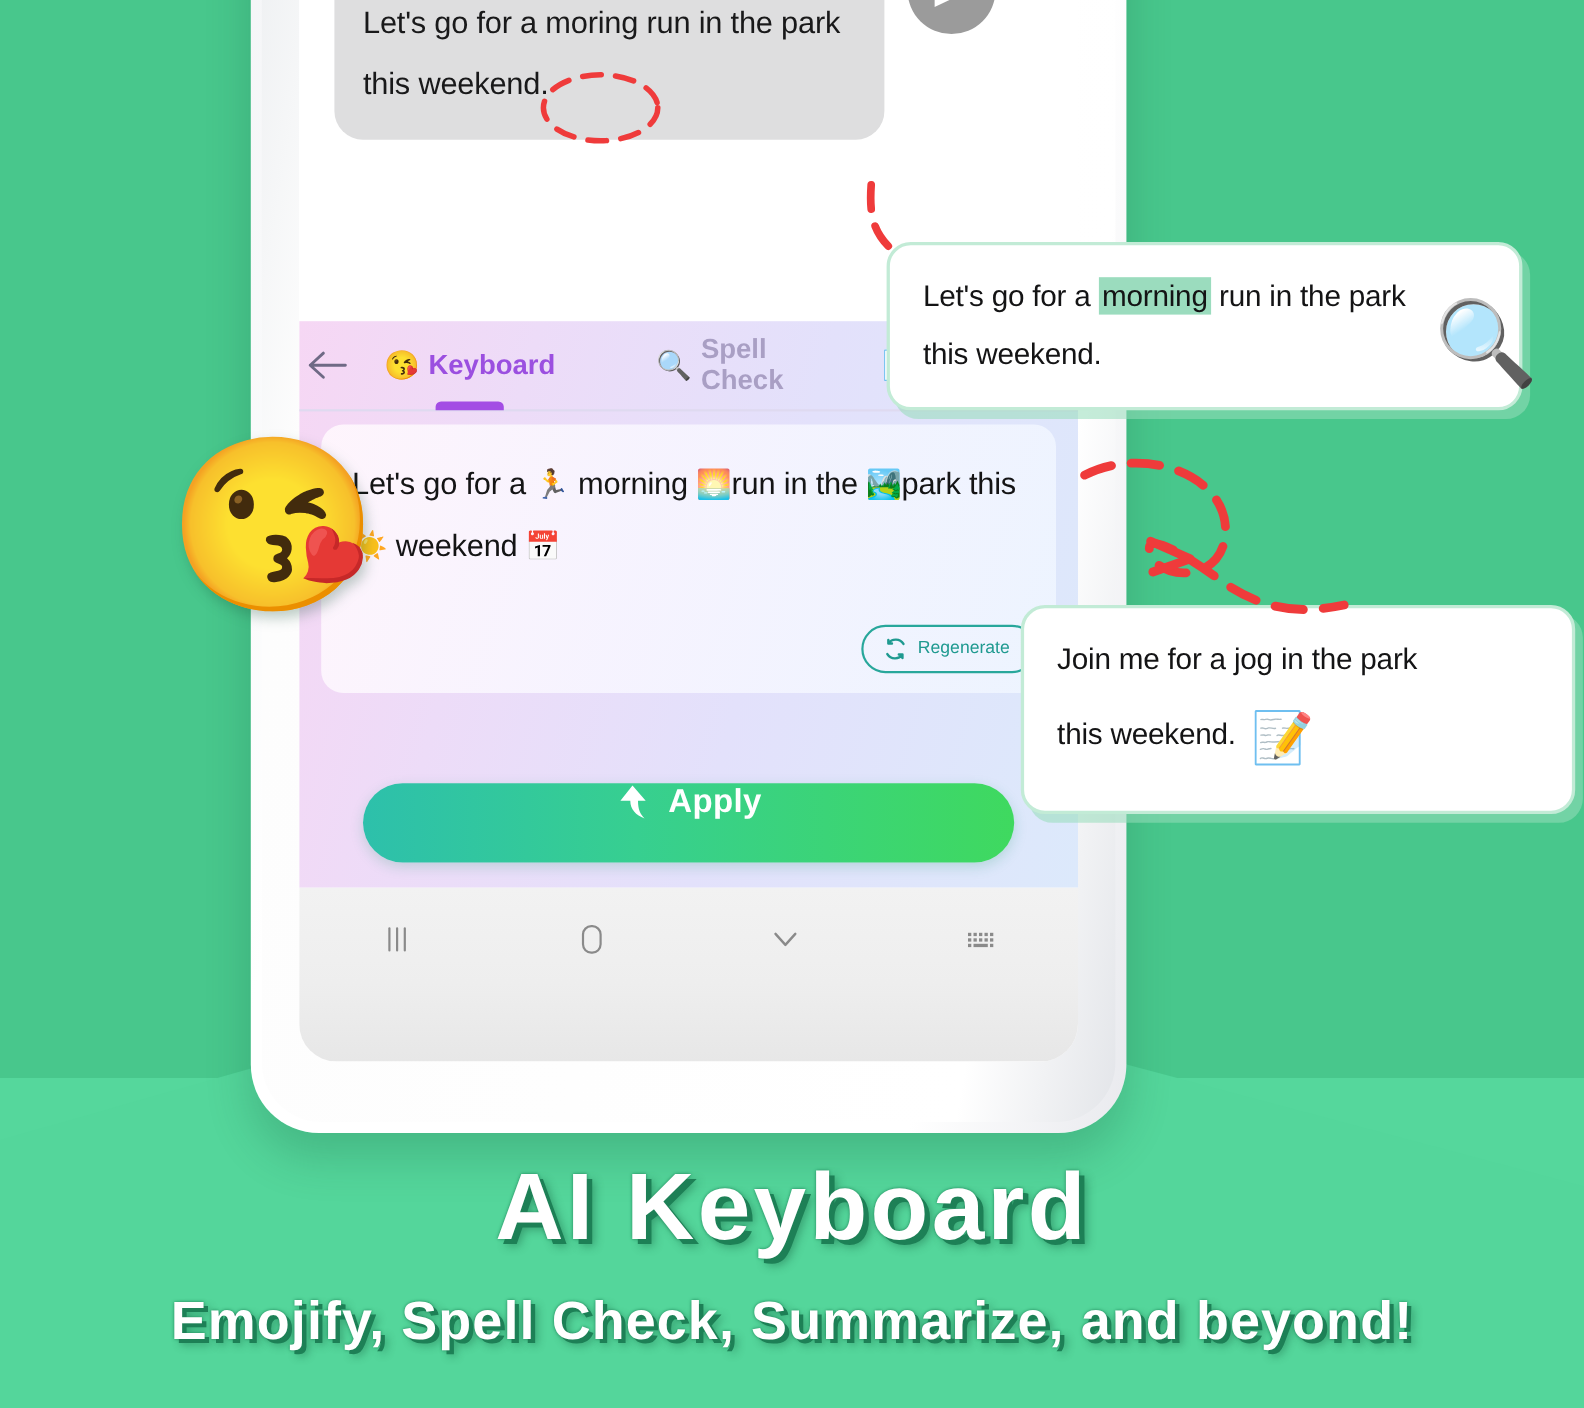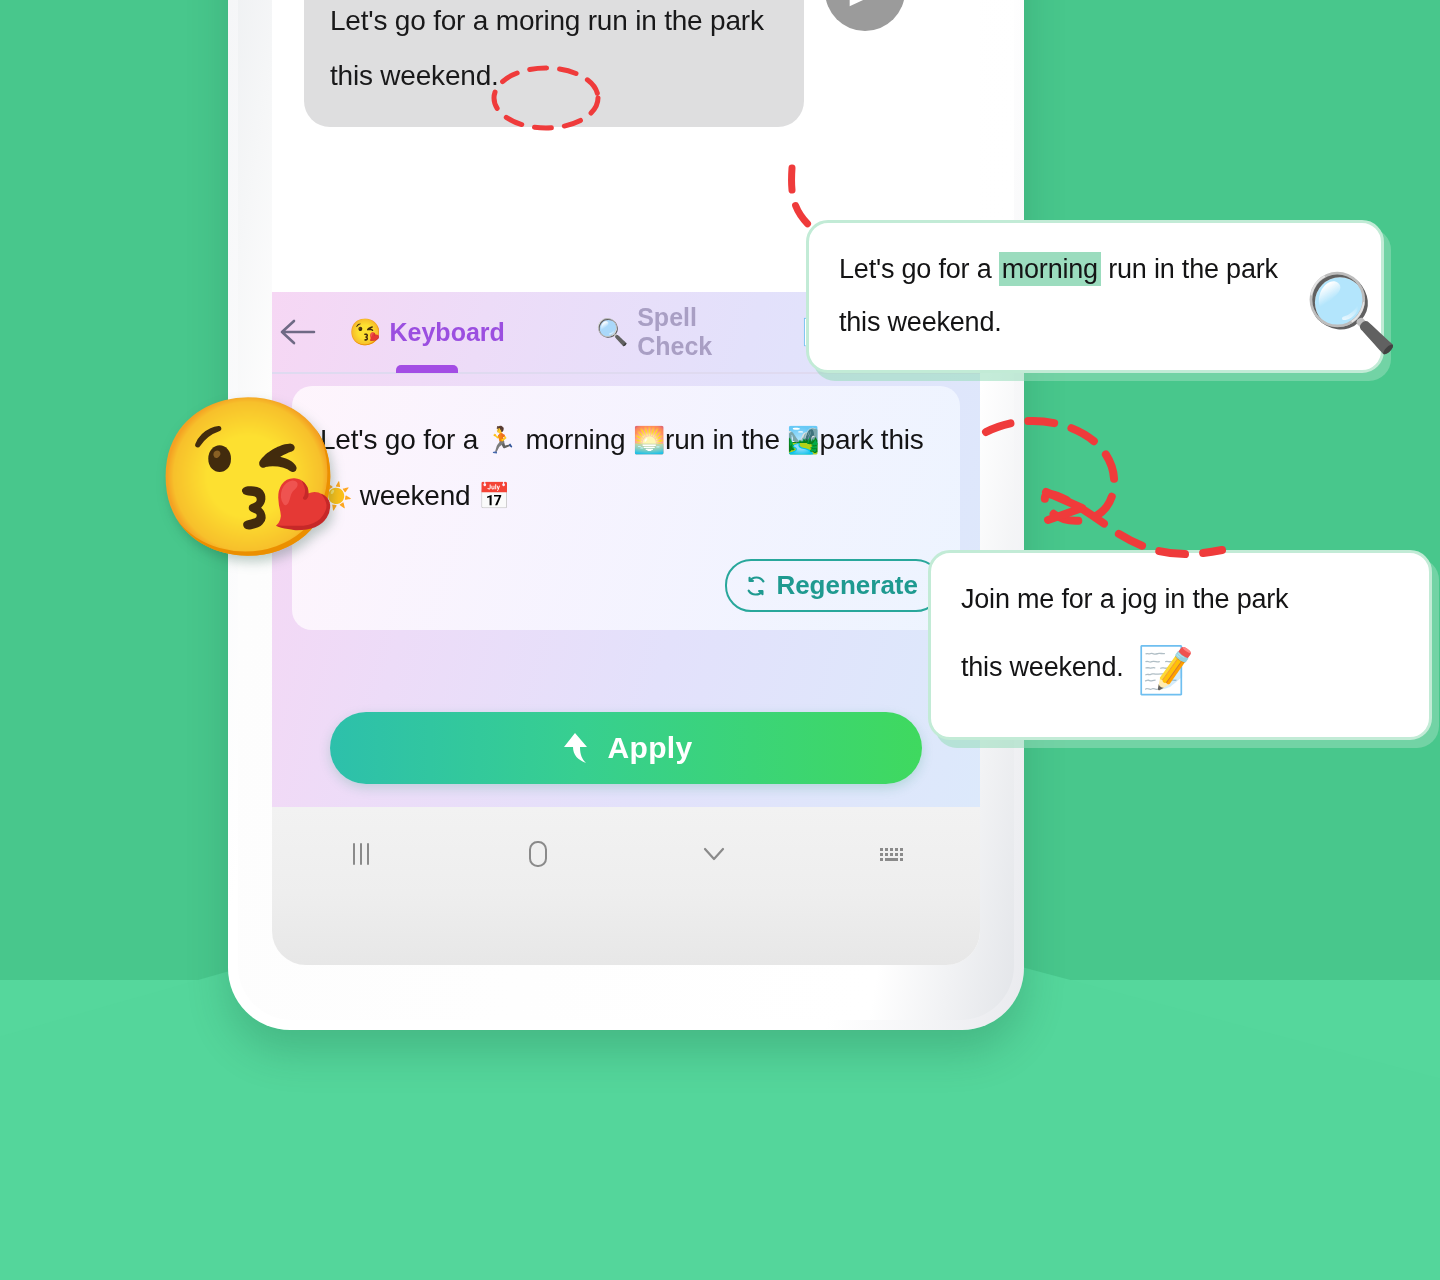--- a/index.html
+++ b/index.html
@@ -112,29 +112,29 @@
     position: absolute; left: 28px; top: 26px; right: 22px;
     font-size: 28px; color: #141415; line-height: 2.0; letter-spacing: -.2px;
   }
   #emojified-text .emo { font-size: 26px; }
   #regenerate-button {
     position: absolute; right: 18px; bottom: 18px;
     display: flex; align-items: center; gap: 9px;
     border: 2px solid #28a79b; border-radius: 26px;
     padding: 9px 22px 9px 18px;
     background: transparent;
-    color: #1f9a90; font-size: 26px; font-weight: bold; text-align: center;
+    color: #1f9a90; font-size: 16px; font-weight: normal; text-align: center;
   }
   #regenerate-button svg { width: 22px; height: 22px; }
 
   #apply-button {
     position: absolute; left: 58px; top: 420px;
     width: 592px; height: 72px; border-radius: 36px;
     background: linear-gradient(90deg, #2dc0ab 0%, #37cf90 42%, #3fd95f 100%);
-    display: flex; align-items: center; justify-content: center; gap: 18px;
+    display: flex; align-items: flex-start; justify-content: center; gap: 18px;
     box-shadow: 0 4px 12px rgba(30,150,110,.22);
   }
   #apply-button svg { width: 30px; height: 34px; }
   #apply-label { color: #ffffff; font-size: 30px; font-weight: bold; letter-spacing: .3px; }
 
   
   #nav-bar {
     position: absolute; left: 0; top: 887px; width: 708px; height: 158px;
     background: linear-gradient(180deg,#f2f2f2 0%, #eeeeee 55%, #e7e7e7 100%);
     display: flex; align-items: flex-start; padding-top: 22px;
@@ -326,13 +326,15 @@
   <ellipse cx="546" cy="98" rx="52" ry="30" fill="none" stroke="#ef3b3b" stroke-width="5" stroke-dasharray="17 13" stroke-linecap="round"></ellipse>
 
   <path d="M792 168 C 790 196, 794 212, 812 228" fill="none" stroke="#ef3b3b" stroke-width="7" stroke-dasharray="22 16" stroke-linecap="round"></path>
 
   <path d="M986 432 C 1040 404, 1118 432, 1114 486 C 1110 530, 1055 528, 1046 504
            C 1038 482, 1072 500, 1110 528 C 1155 560, 1192 556, 1222 550" fill="none" stroke="#ef3b3b" stroke-width="8" stroke-dasharray="26 18" stroke-linecap="round"></path>
   <path d="M1046 492 L1082 508 L1048 520" fill="none" stroke="#ef3b3b" stroke-width="8" stroke-linecap="round" stroke-linejoin="round"></path>
 </svg>
 
 <div id="marketing">
+  <div id="headline">AI  Keyboard</div>
+  <div id="subheadline">Emojify,  Spell Check,  Summarize,  and  beyond!</div>
 </div>
 
 </body></html>

